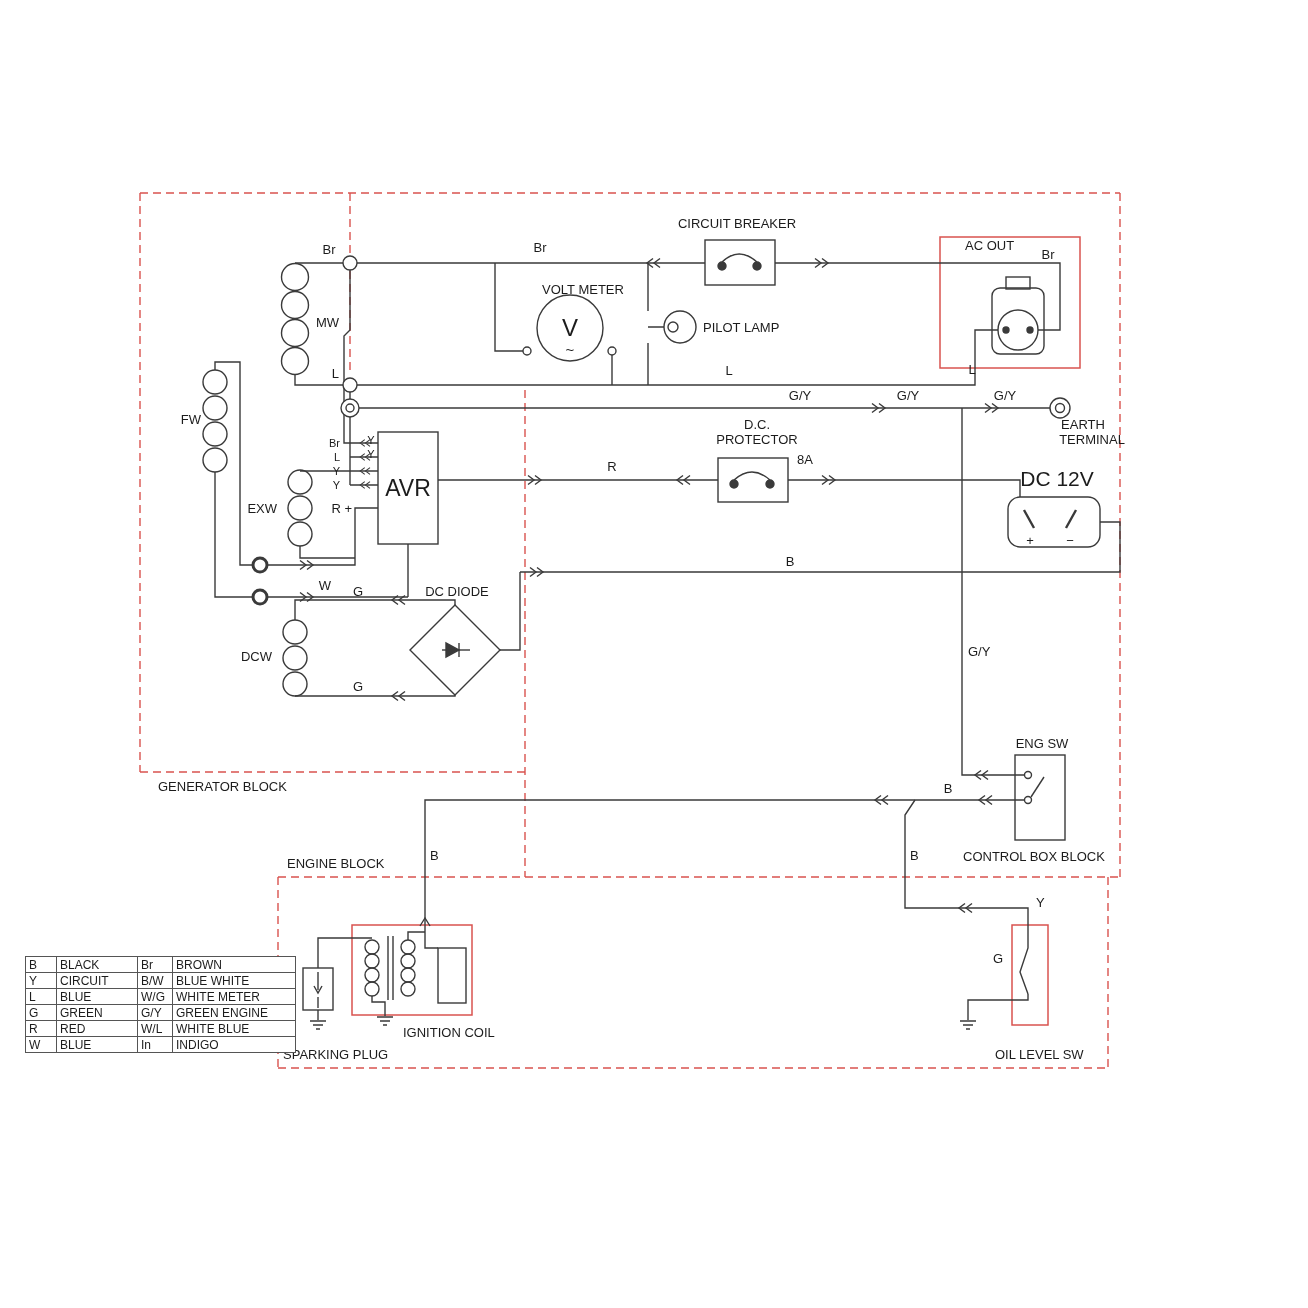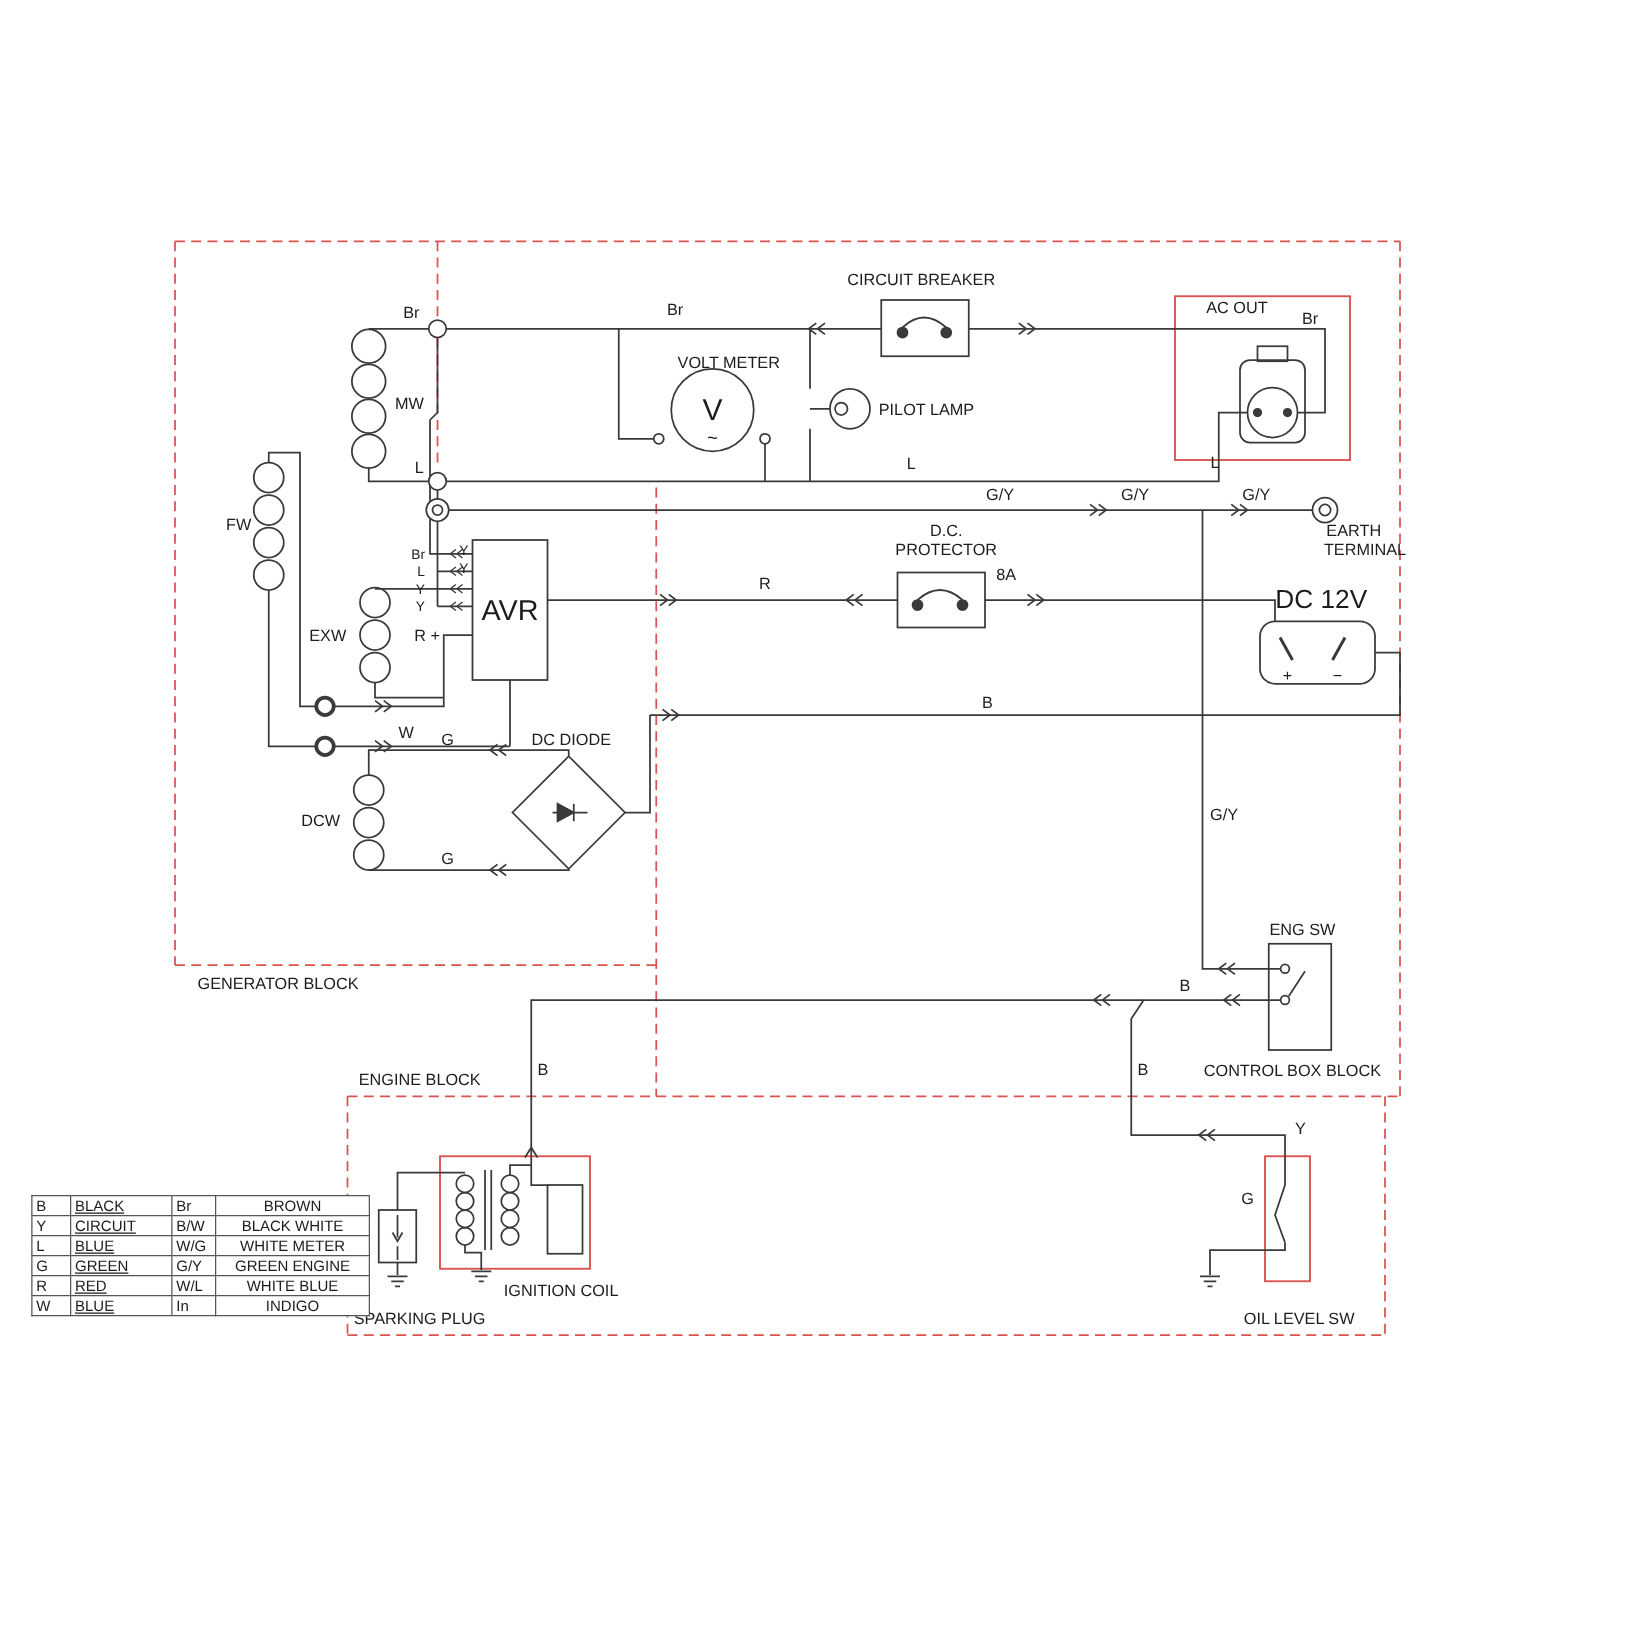--- a/index.html
+++ b/index.html
@@ -7,23 +7,23 @@
   svg{position:absolute;left:0;top:0;}
   svg text{font-family:"Liberation Sans",sans-serif;font-size:13px;fill:#1c1c1c;}
   svg text.f11{font-size:11px;}
   svg text.f15{font-size:15px;}
   svg text.f21{font-size:21px;}
   svg text.f23{font-size:23px;}
   svg text.f24{font-size:24px;}
   .legend{position:absolute;left:25px;top:956px;border-collapse:collapse;background:#fff;}
   .legend td{border:1px solid #555;font-size:12px;line-height:14px;height:15px;padding:0 3px;color:#1c1c1c;white-space:nowrap;}
   .legend td.c1{width:24px;}
-  .legend td.c2{width:74px;text-decoration:underline;}
+  .legend td.c2{width:74px;}
   .legend td.c3{width:28px;}
-  .legend td.c4{width:116px;text-align:center;}
+  .legend td.c4{width:116px;}
 </style>
 </head>
 <body>
 
 <svg width="1308" height="1308" viewBox="0 0 1308 1308">
   <defs>
     <g id="chv">
         <path d="M0,-4.5 L6,0 L0,4.5 M7,-4.5 L13,0 L7,4.5" fill="none" stroke="#3a3a3a" stroke-width="1.4"></path>
       </g>
     <g id="gnd">
@@ -282,21 +282,21 @@
     <tr>
       <td class="c1">B</td>
       <td class="c2">BLACK</td>
       <td class="c3">Br</td>
       <td class="c4">BROWN</td>
     </tr>
     <tr>
       <td class="c1">Y</td>
       <td class="c2">CIRCUIT</td>
       <td class="c3">B/W</td>
-      <td class="c4">BLACK  WHITE</td>
+      <td class="c4">BLUE  WHITE</td>
     </tr>
     <tr>
       <td class="c1">L</td>
       <td class="c2">BLUE</td>
       <td class="c3">W/G</td>
       <td class="c4">WHITE METER</td>
     </tr>
     <tr>
       <td class="c1">G</td>
       <td class="c2">GREEN</td>

